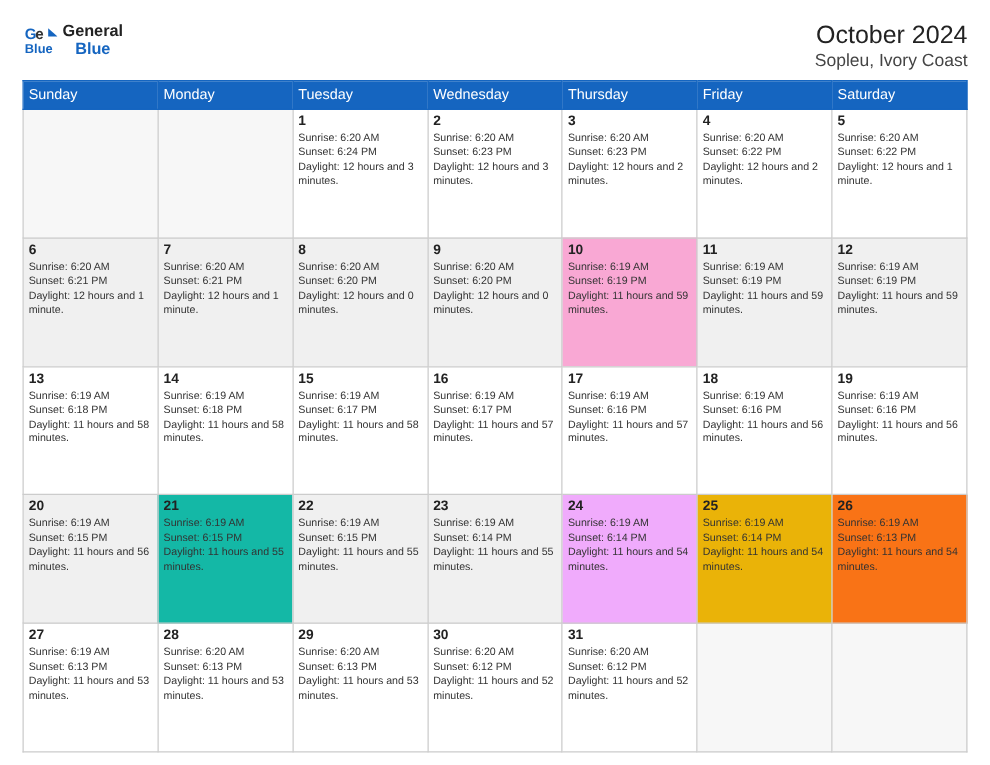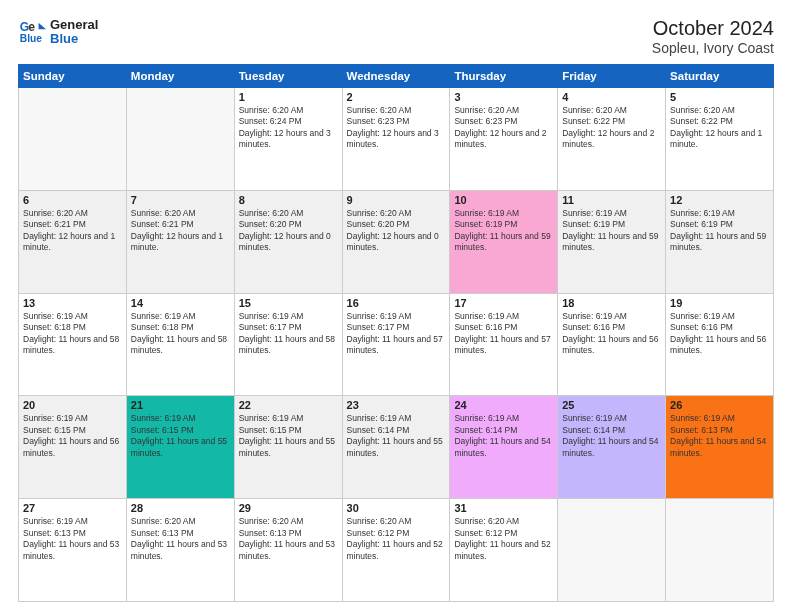--- a/index.html
+++ b/index.html
@@ -50,21 +50,21 @@
       flex: 1;
       border: 1px solid #ccc;
       border-collapse: collapse;
       width: 100%;
       table-layout: fixed;
     }
     .calendar th {
       background: #1565c0;
       color: #fff;
       font-size: 11.5px;
-      font-weight: bold;
+      font-weight: normal;
       padding: 5px 4px;
       border: 1px solid #1565c0;
       text-align: left;
     }
     .calendar td {
       border: 1px solid #ccc;
       vertical-align: top;
       padding: 3px 4px;
       font-size: 8.8px;
       color: #333;
@@ -88,21 +88,21 @@
 
 <div class="page">
   <div class="header">
     <div class="logo">
       <svg class="logo-icon" viewBox="0 0 30 30">
         <text y="14" x="2" font-size="13" fill="#1565c0" font-weight="bold">G</text>
         <text y="14" x="11" font-size="13" fill="#333" font-weight="bold">e</text>
         <polygon points="22,5 30,12 22,12" fill="#1565c0"></polygon>
         <text y="26" x="2" font-size="11" fill="#1565c0" font-weight="bold">Blue</text>
       </svg>
-      <div style="display:flex;flex-direction:column;line-height:1.1;">
+      <div style="display:flex;flex-direction:column;line-height:1.1;align-items:center;">
         <span style="font-size:13px;font-weight:bold;color:#222;">General</span>
         <span style="font-size:13px;font-weight:bold;color:#1565c0;">Blue</span>
       </div>
     </div>
     <div class="title-area">
       <div class="month-title">October 2024</div>
       <div class="subtitle">Sopleu, Ivory Coast</div>
     </div>
   </div>
 
@@ -266,21 +266,21 @@
             <div class="cell-info" style="white-space: pre-line;">Sunrise: 6:19 AM
 Sunset: 6:14 PM
 Daylight: 11 hours and 55 minutes.</div>
           </td>
           <td style="background: #f0abfc;">
             <span class="day-num">24</span>
             <div class="cell-info" style="white-space: pre-line;">Sunrise: 6:19 AM
 Sunset: 6:14 PM
 Daylight: 11 hours and 54 minutes.</div>
           </td>
-          <td style="background: #c4b5fd;">
+          <td style="background: #eab308;">
             <span class="day-num">25</span>
             <div class="cell-info" style="white-space: pre-line;">Sunrise: 6:19 AM
 Sunset: 6:14 PM
 Daylight: 11 hours and 54 minutes.</div>
           </td>
           <td style="background: #f97316;">
             <span class="day-num">26</span>
             <div class="cell-info" style="white-space: pre-line;">Sunrise: 6:19 AM
 Sunset: 6:13 PM
 Daylight: 11 hours and 54 minutes.</div>

